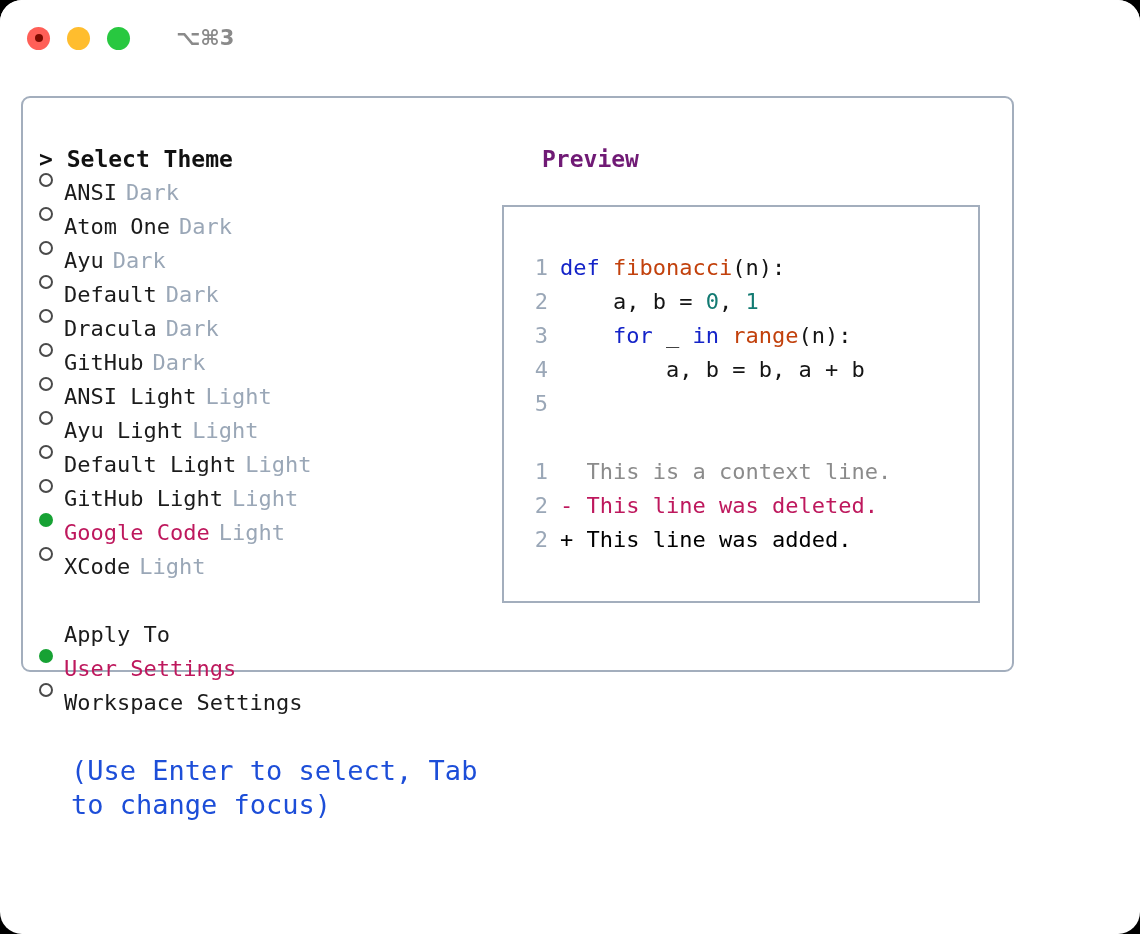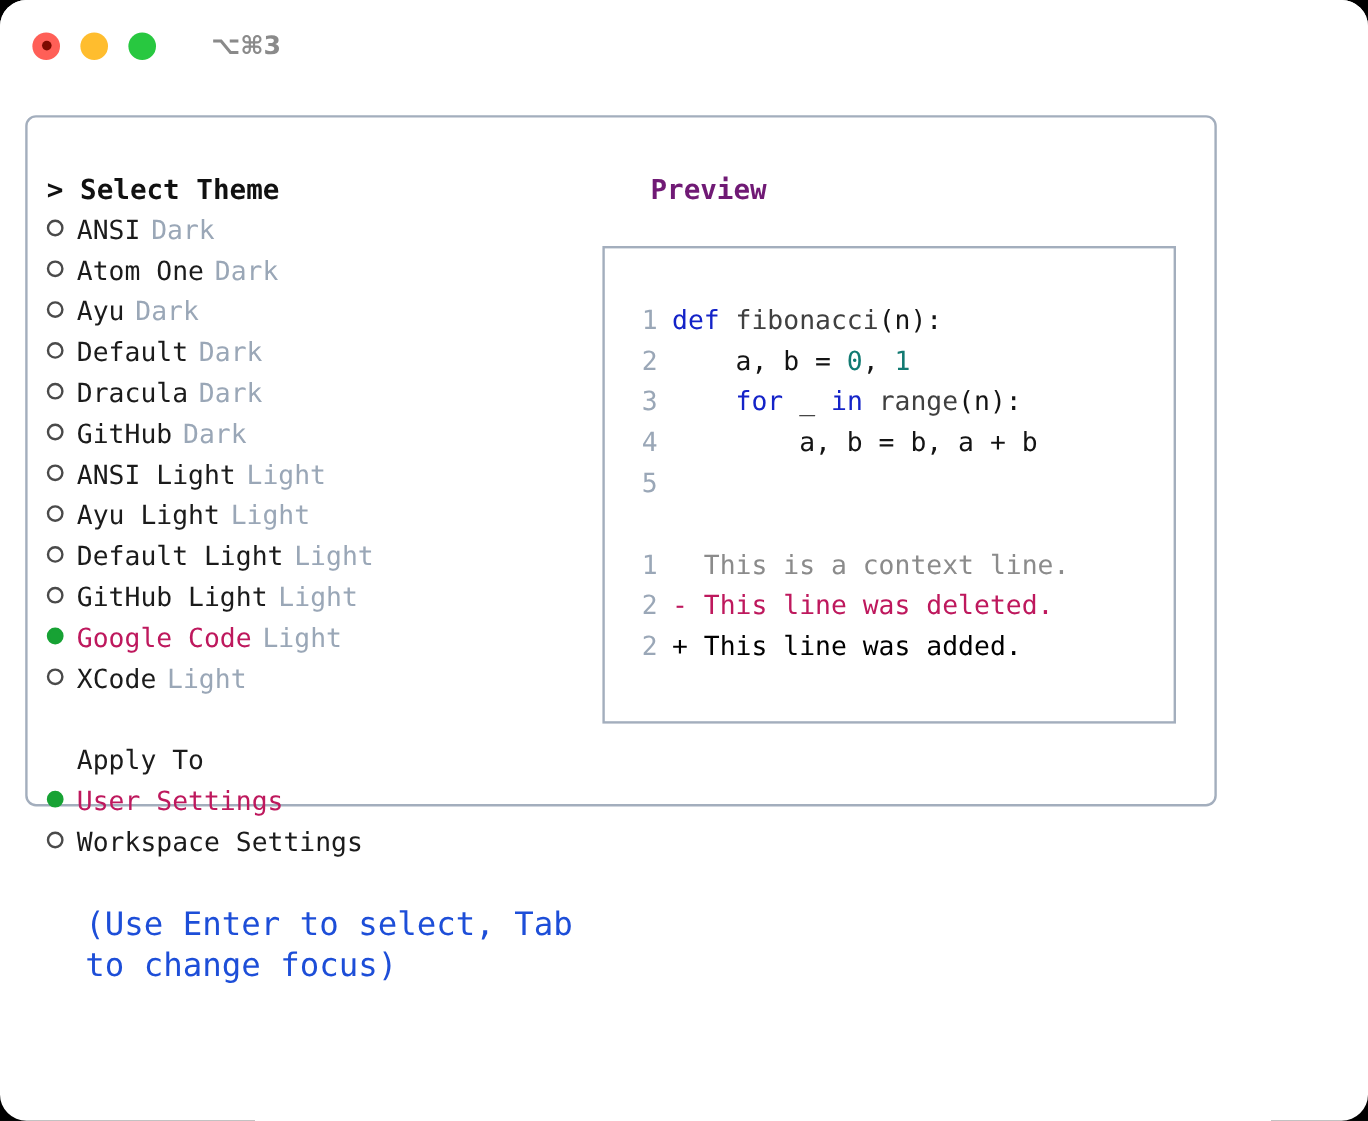--- a/index.html
+++ b/index.html
@@ -87,21 +87,21 @@
     font-size: 23px;
     font-weight: bold;
     color: #111111;
     line-height: 34px;
     white-space: pre;
   }
 
   .opt-list { margin: 0; padding: 0; list-style: none; }
   .opt {
     display: flex;
-    align-items: center;
+    align-items: flex-start;
     line-height: 34px;
     height: 34px;
     font-size: 22px;
     white-space: pre;
   }
   .bullet {
     display: inline-block;
     width: 14px;
     height: 14px;
     border-radius: 50%;
@@ -172,21 +172,21 @@
     display: inline-block;
     width: 26px;
     text-align: right;
     color: #9aa7b7;
     margin-right: 12px;
     flex: 0 0 auto;
   }
   .code-body { white-space: pre; }
 
   .tok-kw   { color: #1423c8; }
-  .tok-fn   { color: #404040; }
+  .tok-fn   { color: #c2410c; }
   .tok-num  { color: #127a72; }
   .tok-txt  { color: #141414; }
 
   .blank-line { height: 34px; }
 
   .diff-ctx  { color: #8b8b8b; }
   .diff-del  { color: #be185d; }
   .diff-add  { color: #000000; }
 </style>
 </head>

